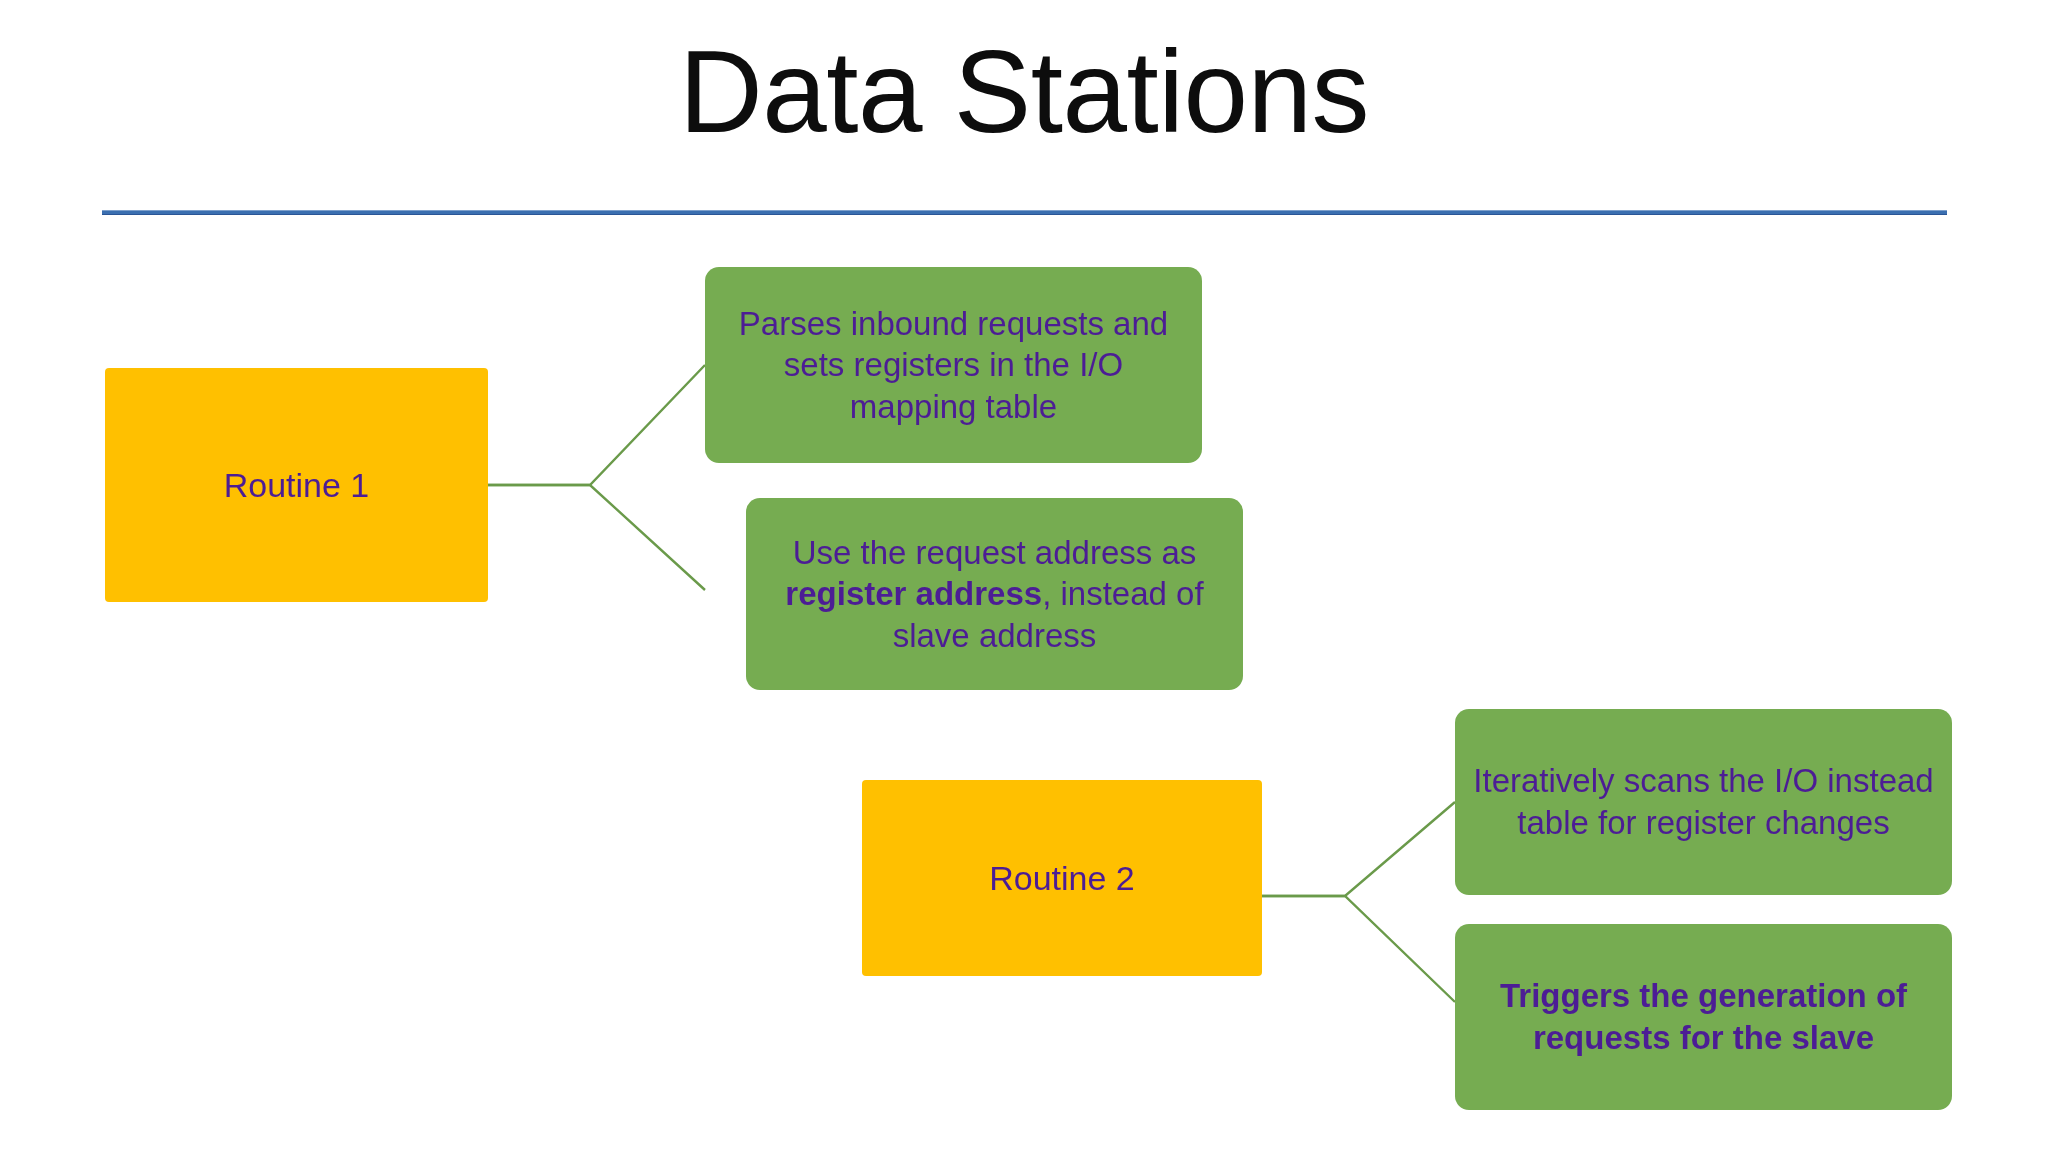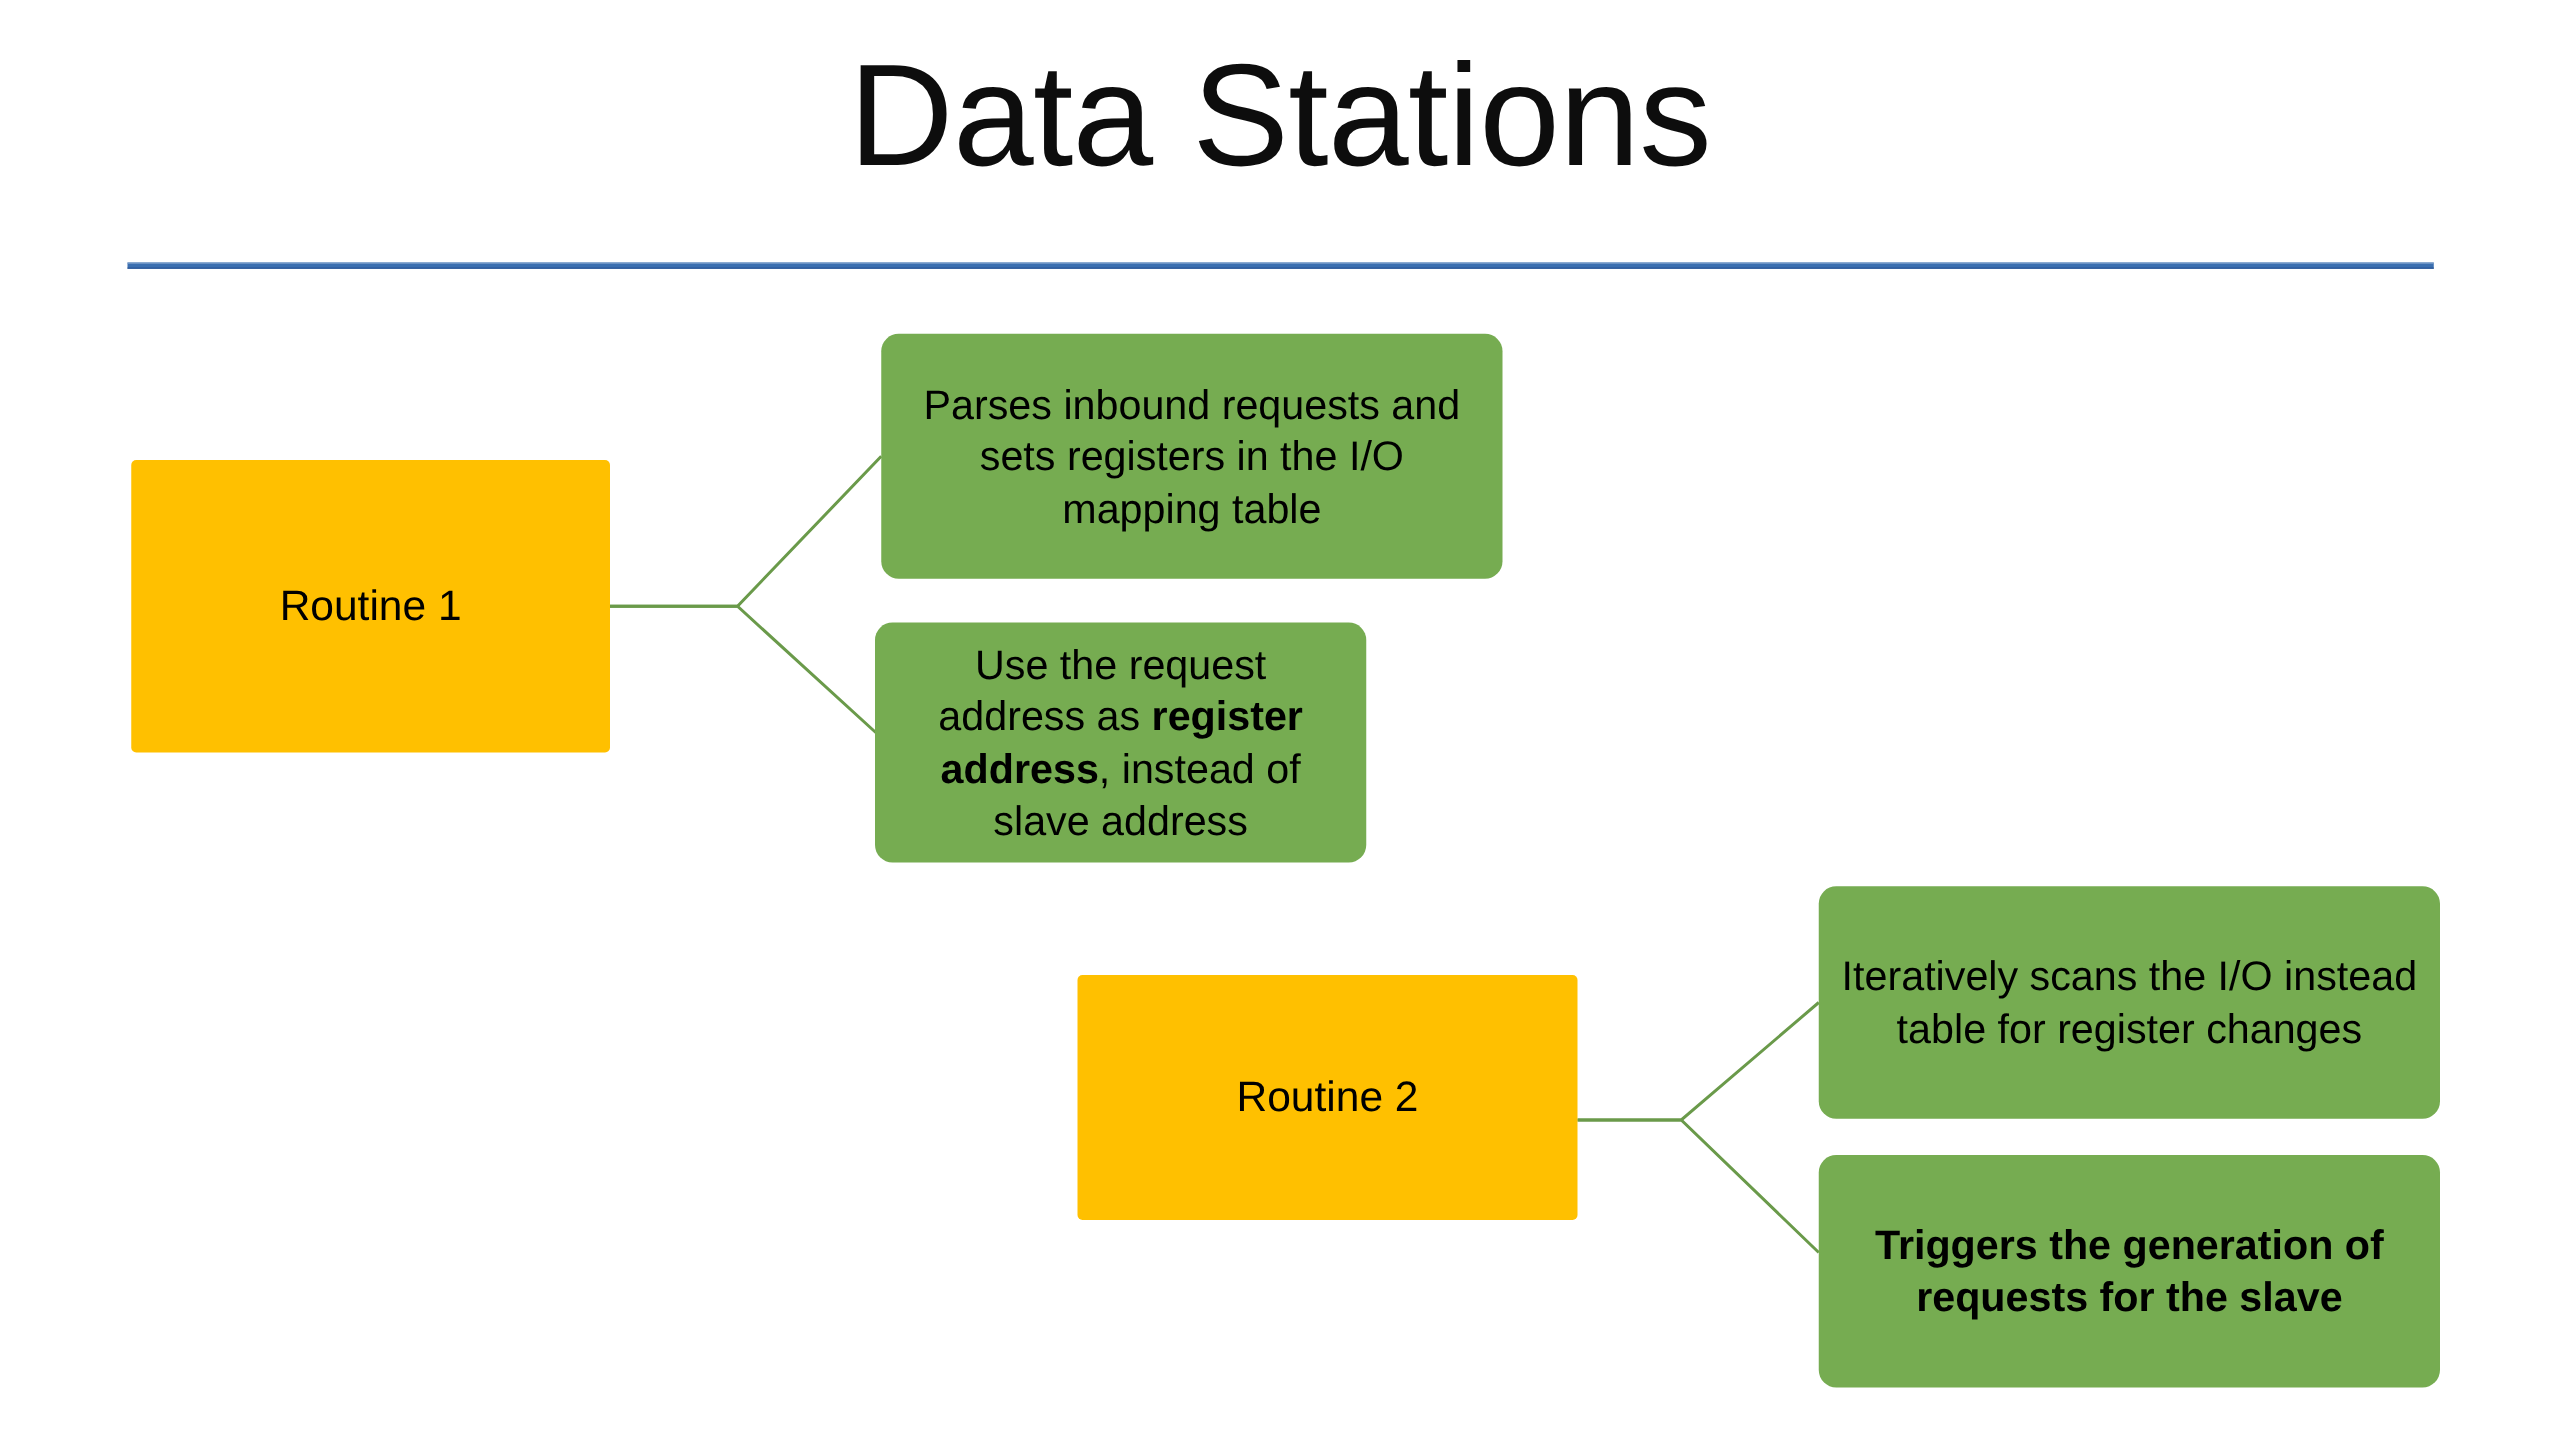--- a/index.html
+++ b/index.html
@@ -51,21 +51,21 @@
   }
 
   
   .node {
     position: absolute;
     box-sizing: border-box;
     display: flex;
     align-items: center;
     justify-content: center;
     text-align: center;
-    color: #000000;
+    color: #4c1d95;
     font-family: "Liberation Sans", sans-serif;
   }
 
   .node-routine {
     background: #ffc000;
     border-radius: 4px;
     font-size: 34px;
     font-weight: 400;
   }
 
@@ -83,21 +83,21 @@
     width: 100%;
   }
 
   .node-detail b {
     font-weight: 700;
   }
 
   
   #routine-1      { left: 105px;  top: 368px;  width: 383px; height: 234px; }
   #detail-1-a     { left: 705px;  top: 267px;  width: 497px; height: 196px; }
-  #detail-1-b     { left: 700px;  top: 498px;  width: 393px; height: 192px; }
+  #detail-1-b     { left: 746px;  top: 498px;  width: 497px; height: 192px; }
 
   #routine-2      { left: 862px;  top: 780px;  width: 400px; height: 196px; }
   #detail-2-a     { left: 1455px; top: 709px;  width: 497px; height: 186px; }
   #detail-2-b     { left: 1455px; top: 924px;  width: 497px; height: 186px; font-weight: bold; }
 
   
   .connectors {
     position: absolute;
     left: 0;
     top: 0;

